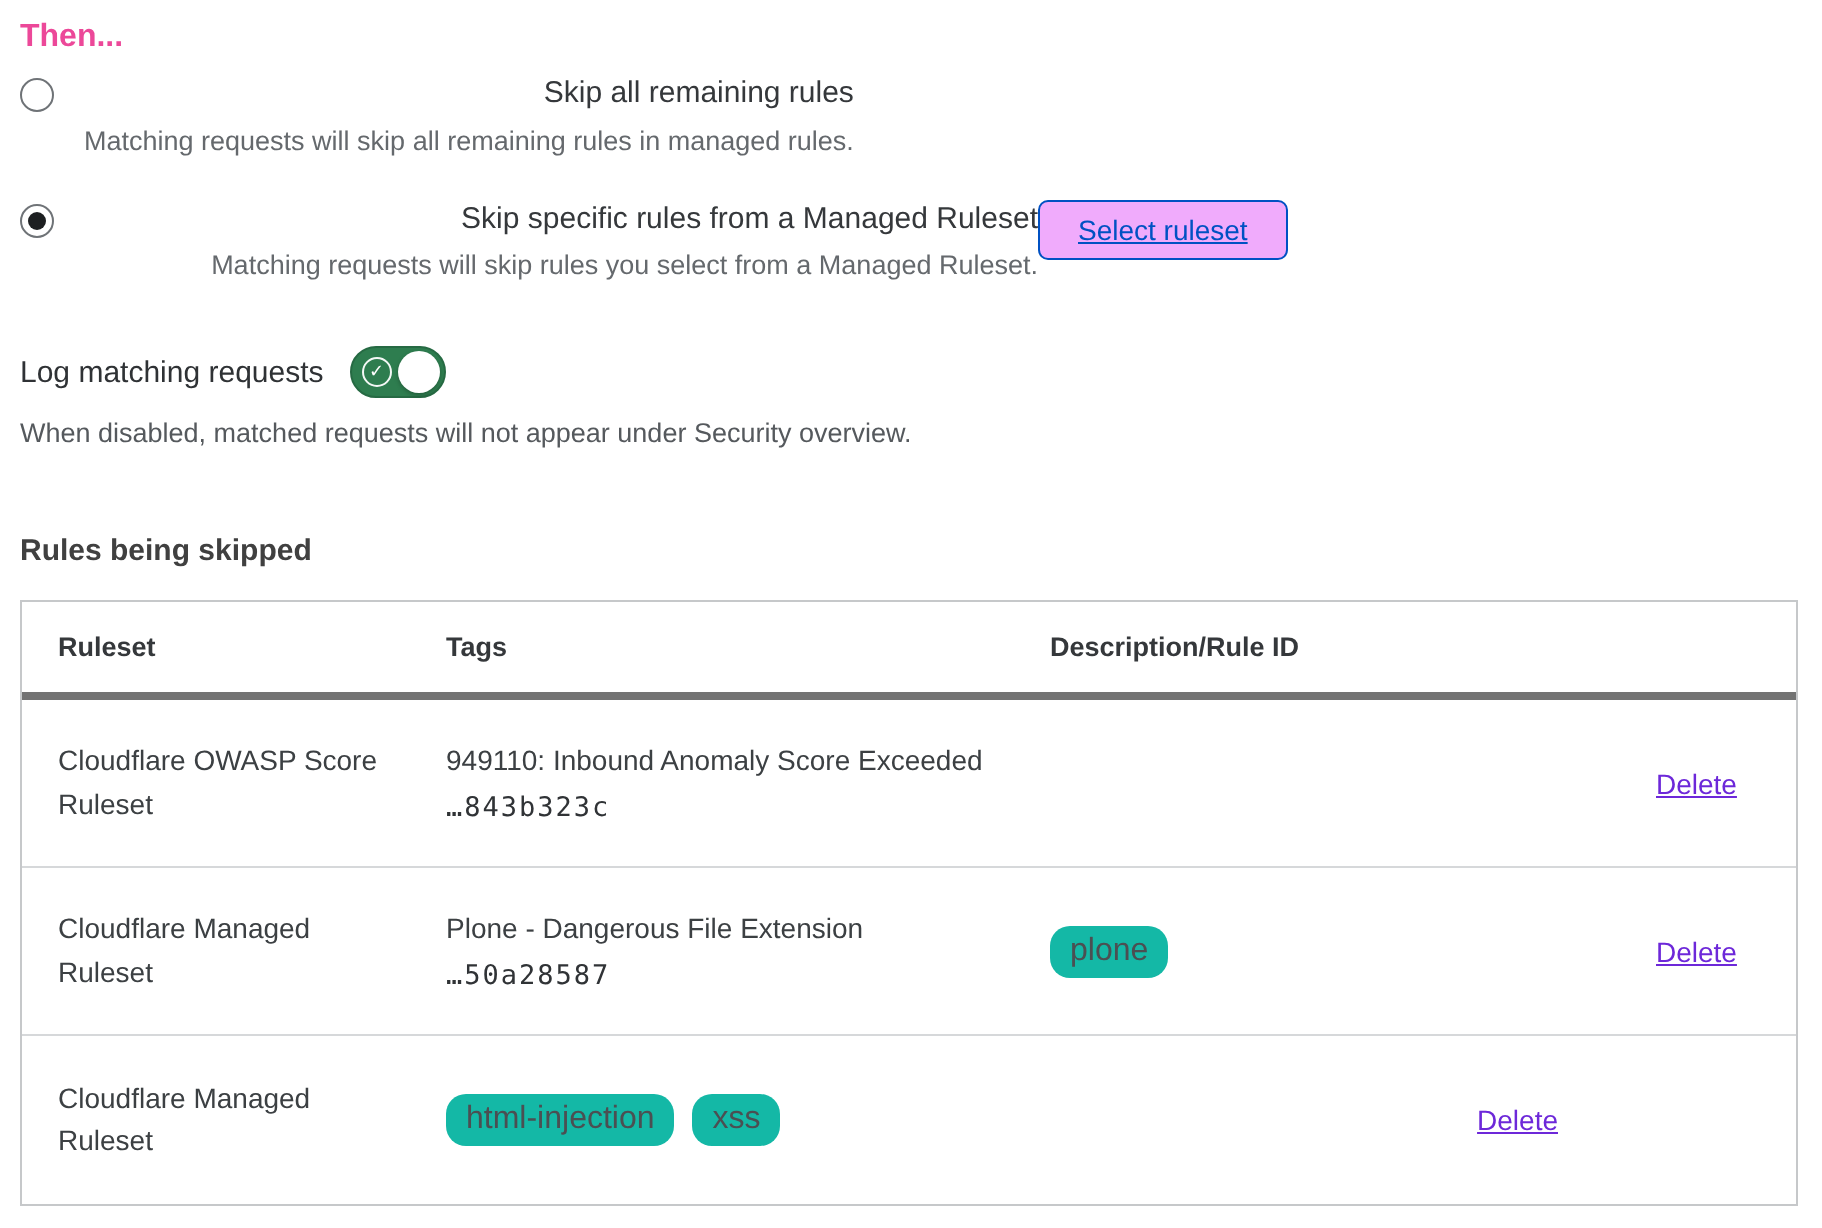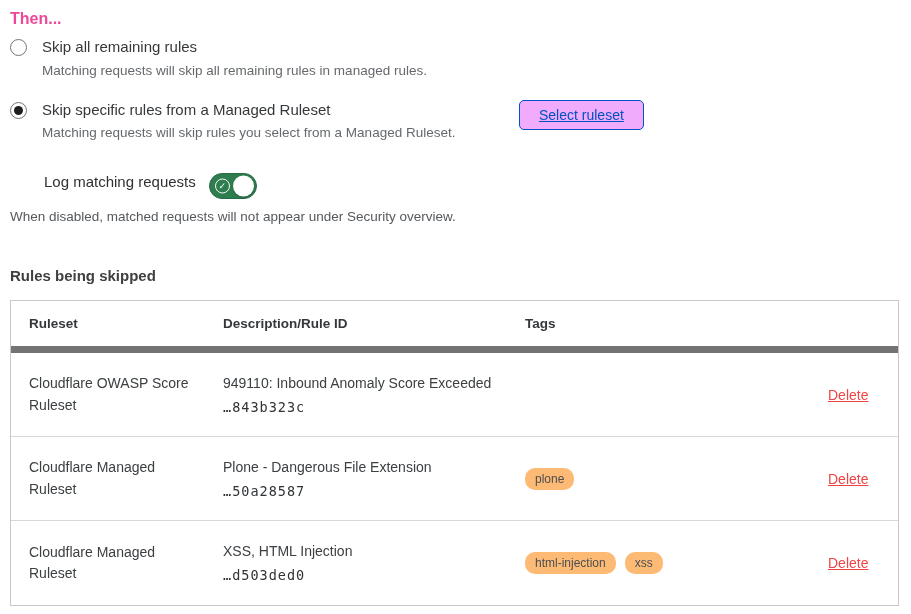--- a/index.html
+++ b/index.html
@@ -23,34 +23,34 @@
     border: 1.5px solid #6f7377; border-radius: 50%;
     background: #fff; position: relative; margin-top: 3px;
     cursor: pointer;
   }
   .radio.selected::after {
     content: ""; position: absolute; inset: 3px;
     border-radius: 50%; background: #1d1f21;
   }
   .option-text { margin-left: 15px; }
   .option-row.with-button .option-text { width: 477px; }
-  .option-label { font-size: 15px; color: #35383b; line-height: 1.45; }
-  .option-desc { font-size: 13.5px; color: #65696d; margin-top: 4px; line-height: 1.4; }
+  .option-label { font-size: 15px; color: #35383b; line-height: 1.45; text-align: right; }
+  .option-desc { font-size: 13.5px; color: #65696d; margin-top: 4px; line-height: 1.4; text-align: right; }
 
   .select-ruleset-btn {
     flex: none;
     background: #f0abfc; color: #0051c3;
     border: 1px solid #0051c3; border-radius: 5px;
     font-family: "Liberation Sans", sans-serif;
     font-size: 14px; text-decoration: underline;
     padding: 6px 19px; cursor: pointer; margin-top: 1px;
   }
 
   
-  .log-row { display: flex; align-items: flex-start; margin-top: 30px; margin-left: 34px; }
+  .log-row { display: flex; align-items: center; margin-top: 30px; }
   .log-label { font-size: 15px; color: #2f3235; }
   .toggle {
     margin-left: 13px; position: relative; display: inline-block;
     width: 48px; height: 26px; border-radius: 13px;
     background: #2e7d4f; border: 1px solid #266a43;
     cursor: pointer; flex: none;
   }
   .toggle-check {
     position: absolute; left: 5px; top: 50%; transform: translateY(-50%);
     width: 15px; height: 15px; border: 1.5px solid rgba(255,255,255,0.95);
@@ -70,43 +70,43 @@
     margin-top: 43px; margin-bottom: 16px;
   }
   .table {
     width: 889px; background: #fff;
     border: 1px solid #c6c8ca;
   }
   .thead, .trow {
     display: grid;
     grid-template-columns: 194px 302px 303px 1fr;
   }
-  .thead { border-bottom: 7px solid #737373; }
+  .thead { border-bottom: 4px solid #737373; }
   .th {
     font-size: 13.5px; font-weight: bold; color: #35383b;
     padding: 15px 10px 15px 18px;
   }
   .trow { border-bottom: 1px solid #d6d8da; min-height: 84px; align-items: center; }
   .trow:last-child { border-bottom: none; }
   .td { padding: 12px 10px 12px 18px; font-size: 14px; color: #3c4043; }
   .td-ruleset { line-height: 1.55; max-width: 190px; }
   .desc-line { font-size: 14px; color: #3c4043; }
   .rule-id {
     font-family: "DejaVu Sans Mono", monospace;
     font-size: 13.5px; color: #303336; letter-spacing: 1px;
     margin-top: 8px;
   }
   .td-tags { display: flex; flex-wrap: wrap; gap: 9px; align-items: center; }
   .tag {
-    display: inline-block; background: #fdba74; color: #4b4f52;
-    font-size: 12px; line-height: 1; padding: 5px 10px 5px 10px;
+    display: inline-block; background: #14b8a6; color: #4b4f52;
+    font-size: 16px; line-height: 1; padding: 5px 10px 5px 10px;
     border-radius: 10px; white-space: nowrap;
   }
   .td-action { text-align: right; padding-right: 31px; }
-  .delete-link { color: #ef4444; font-size: 14px; text-decoration: underline; cursor: pointer; }
+  .delete-link { color: #6d28d9; font-size: 14px; text-decoration: underline; cursor: pointer; }
 </style>
 </head>
 <body>
 
 <div class="page">
 
   <div class="then-heading">Then...</div>
 
   <div class="option-row">
     <span class="radio"></span>
@@ -132,22 +132,22 @@
       <span class="toggle-knob"></span>
     </span>
   </div>
   <div class="log-desc">When disabled, matched requests will not appear under Security overview.</div>
 
   <div class="skipped-heading">Rules being skipped</div>
 
   <div class="table">
     <div class="thead">
       <div class="th">Ruleset</div>
+      <div class="th">Tags</div>
       <div class="th">Description/Rule ID</div>
-      <div class="th">Tags</div>
       <div class="th"></div>
     </div>
     <div id="table-body">
   <div class="trow">
     <div class="td td-ruleset">Cloudflare OWASP Score Ruleset</div>
     <div class="td td-desc">
       <div class="desc-line">949110: Inbound Anomaly Score Exceeded</div>
       <div class="rule-id">…843b323c</div>
     </div>
     <div class="td td-tags"></div>
@@ -165,24 +165,20 @@
     <div class="td td-tags">
             <span class="tag">plone</span>
           </div>
     <div class="td td-action">
       <a href="#" class="delete-link">Delete</a>
     </div>
   </div>
 
   <div class="trow">
     <div class="td td-ruleset">Cloudflare Managed Ruleset</div>
-    <div class="td td-desc">
-      <div class="desc-line">XSS, HTML Injection</div>
-      <div class="rule-id">…d503ded0</div>
-    </div>
     <div class="td td-tags">
             <span class="tag">html-injection</span>
             <span class="tag">xss</span>
           </div>
     <div class="td td-action">
       <a href="#" class="delete-link">Delete</a>
     </div>
   </div>
 </div>
   </div>

